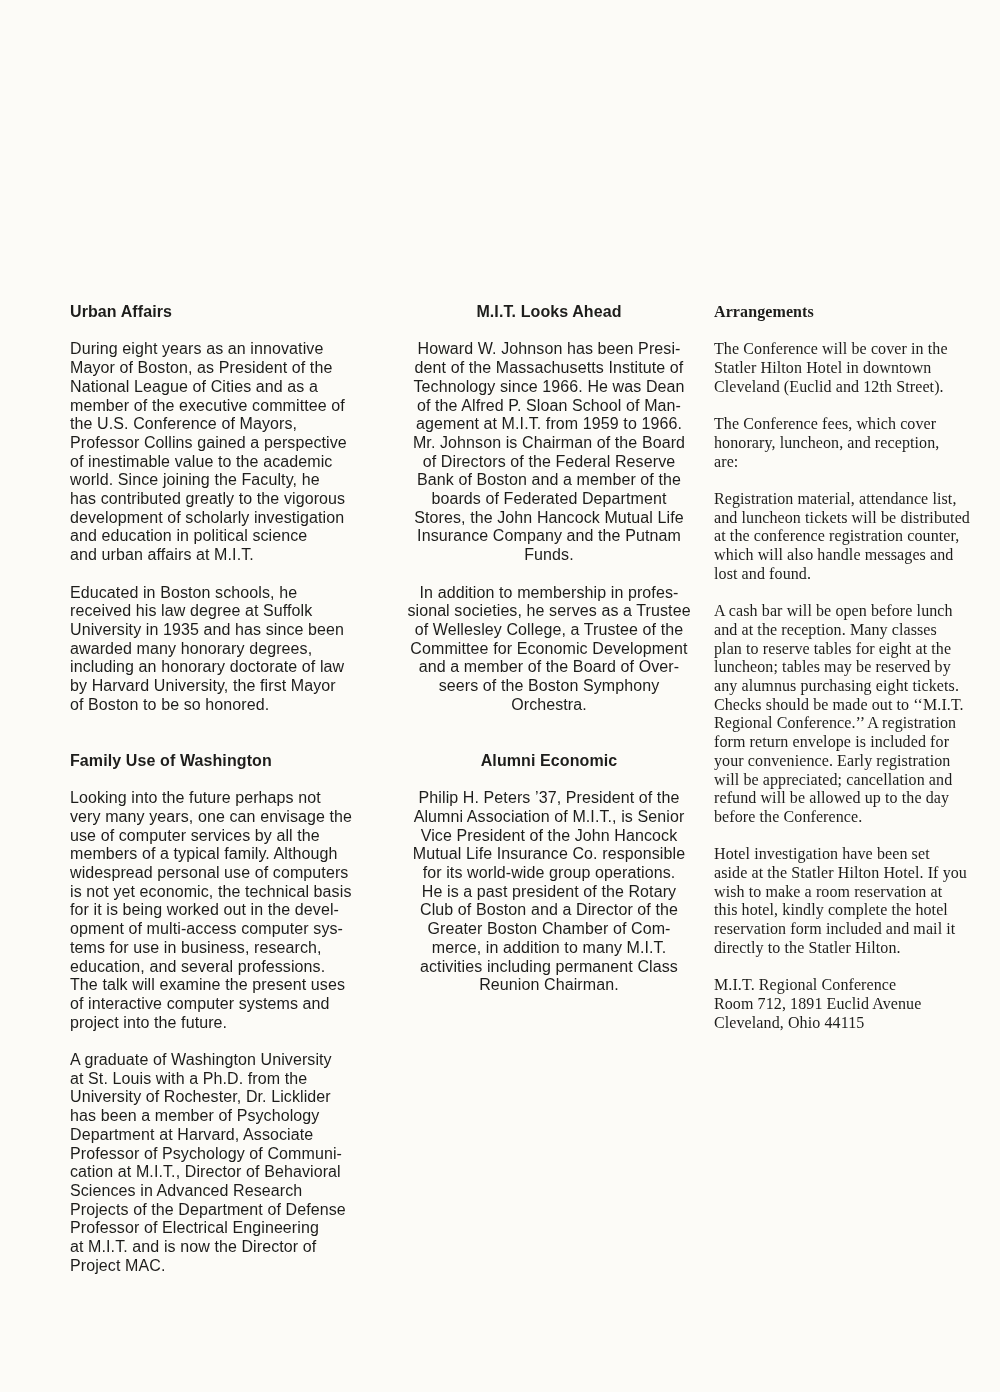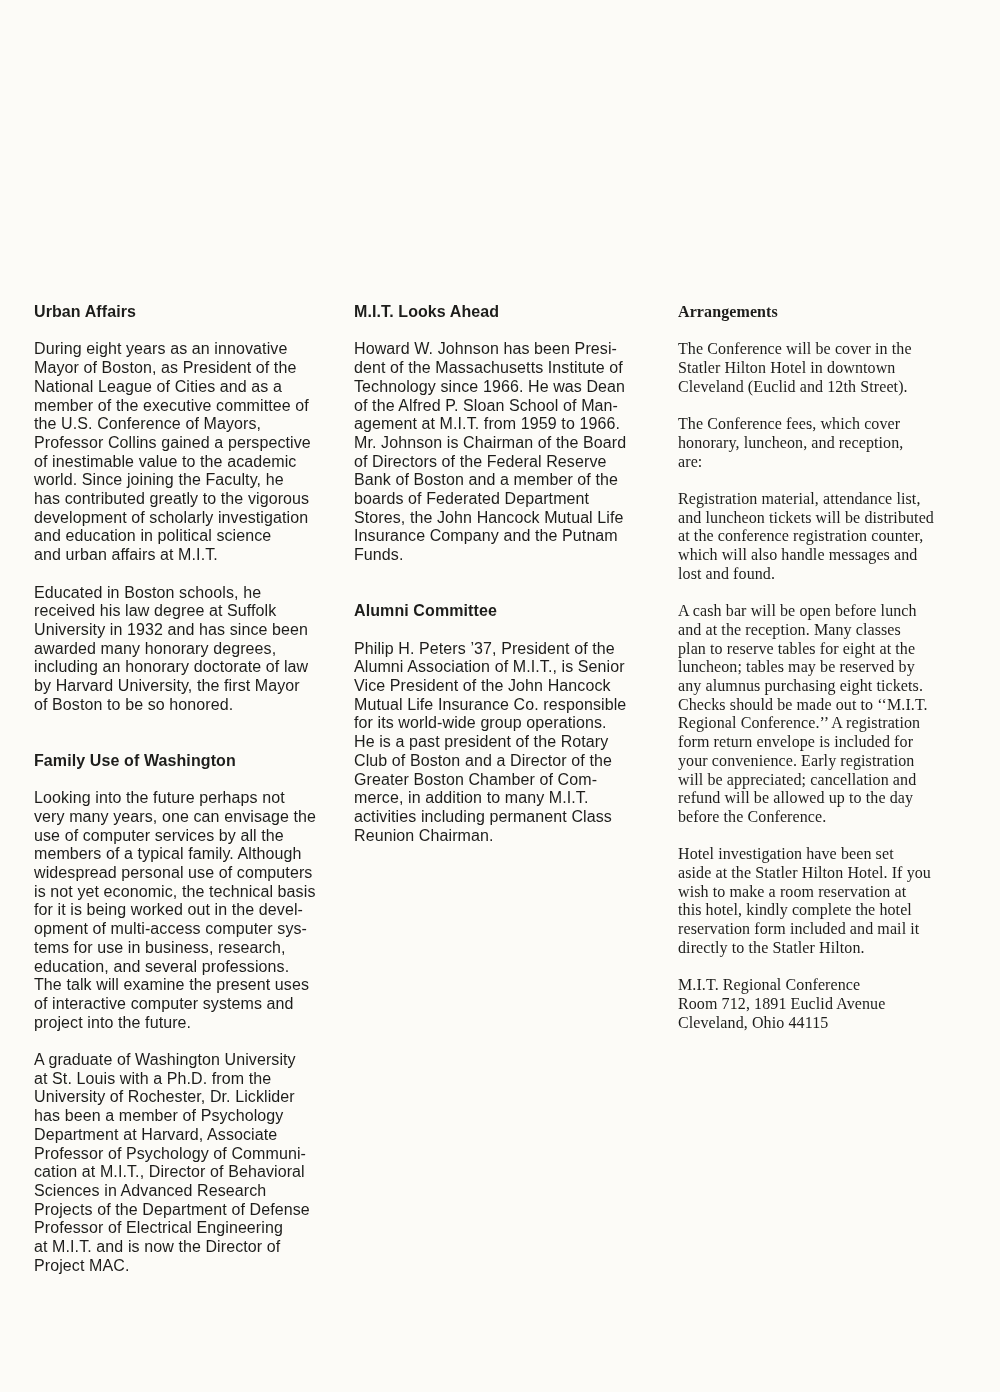--- a/index.html
+++ b/index.html
@@ -11,30 +11,31 @@
     height: 1392px;
     position: relative;
     background: #fcfbf7;
     font-family: "Liberation Sans", sans-serif;
     color: #1d1d1b;
     overflow: hidden;
   }
   .page {
     position: absolute;
     inset: 0;
+    margin-left: 36px;
   }
   .col {
     position: absolute;
     top: 303px;
     width: 318px;
     font-size: 16px;
     line-height: 18.7px;
   }
   .col-1 { left: 34px; }
-  .col-2 { left: 354px; }
+  .col-2 { left: 354px; text-align: center; }
   .col-3 { left: 678px; font-family: Liberation Serif, serif; }
   .sec + .sec { margin-top: 37.4px; }
   h3 {
     margin: 0;
     font-size: 16px;
     line-height: 18.7px;
     font-weight: 700;
     letter-spacing: 0.1px;
   }
   p {
@@ -58,21 +59,21 @@
 the U.S. Conference of Mayors,
 Professor Collins gained a perspective
 of inestimable value to the academic
 world. Since joining the Faculty, he
 has contributed greatly to the vigorous
 development of scholarly investigation
 and education in political science
 and urban affairs at M.I.T.</p>
       <p>Educated in Boston schools, he
 received his law degree at Suffolk
-University in 1932 and has since been
+University in 1935 and has since been
 awarded many honorary degrees,
 including an honorary doctorate of law
 by Harvard University, the first Mayor
 of Boston to be so honored.</p>
     </div>
     <div class="sec">
       <h3>Family Use of Washington</h3>
       <p>Looking into the future perhaps not
 very many years, one can envisage the
 use of computer services by all the
@@ -109,23 +110,30 @@
 Technology since 1966. He was Dean
 of the Alfred P. Sloan School of Man-
 agement at M.I.T. from 1959 to 1966.
 Mr. Johnson is Chairman of the Board
 of Directors of the Federal Reserve
 Bank of Boston and a member of the
 boards of Federated Department
 Stores, the John Hancock Mutual Life
 Insurance Company and the Putnam
 Funds.</p>
+      <p>In addition to membership in profes-
+sional societies, he serves as a Trustee
+of Wellesley College, a Trustee of the
+Committee for Economic Development
+and a member of the Board of Over-
+seers of the Boston Symphony
+Orchestra.</p>
     </div>
     <div class="sec">
-      <h3>Alumni Committee</h3>
+      <h3>Alumni Economic</h3>
       <p>Philip H. Peters ’37, President of the
 Alumni Association of M.I.T., is Senior
 Vice President of the John Hancock
 Mutual Life Insurance Co. responsible
 for its world-wide group operations.
 He is a past president of the Rotary
 Club of Boston and a Director of the
 Greater Boston Chamber of Com-
 merce, in addition to many M.I.T.
 activities including permanent Class

